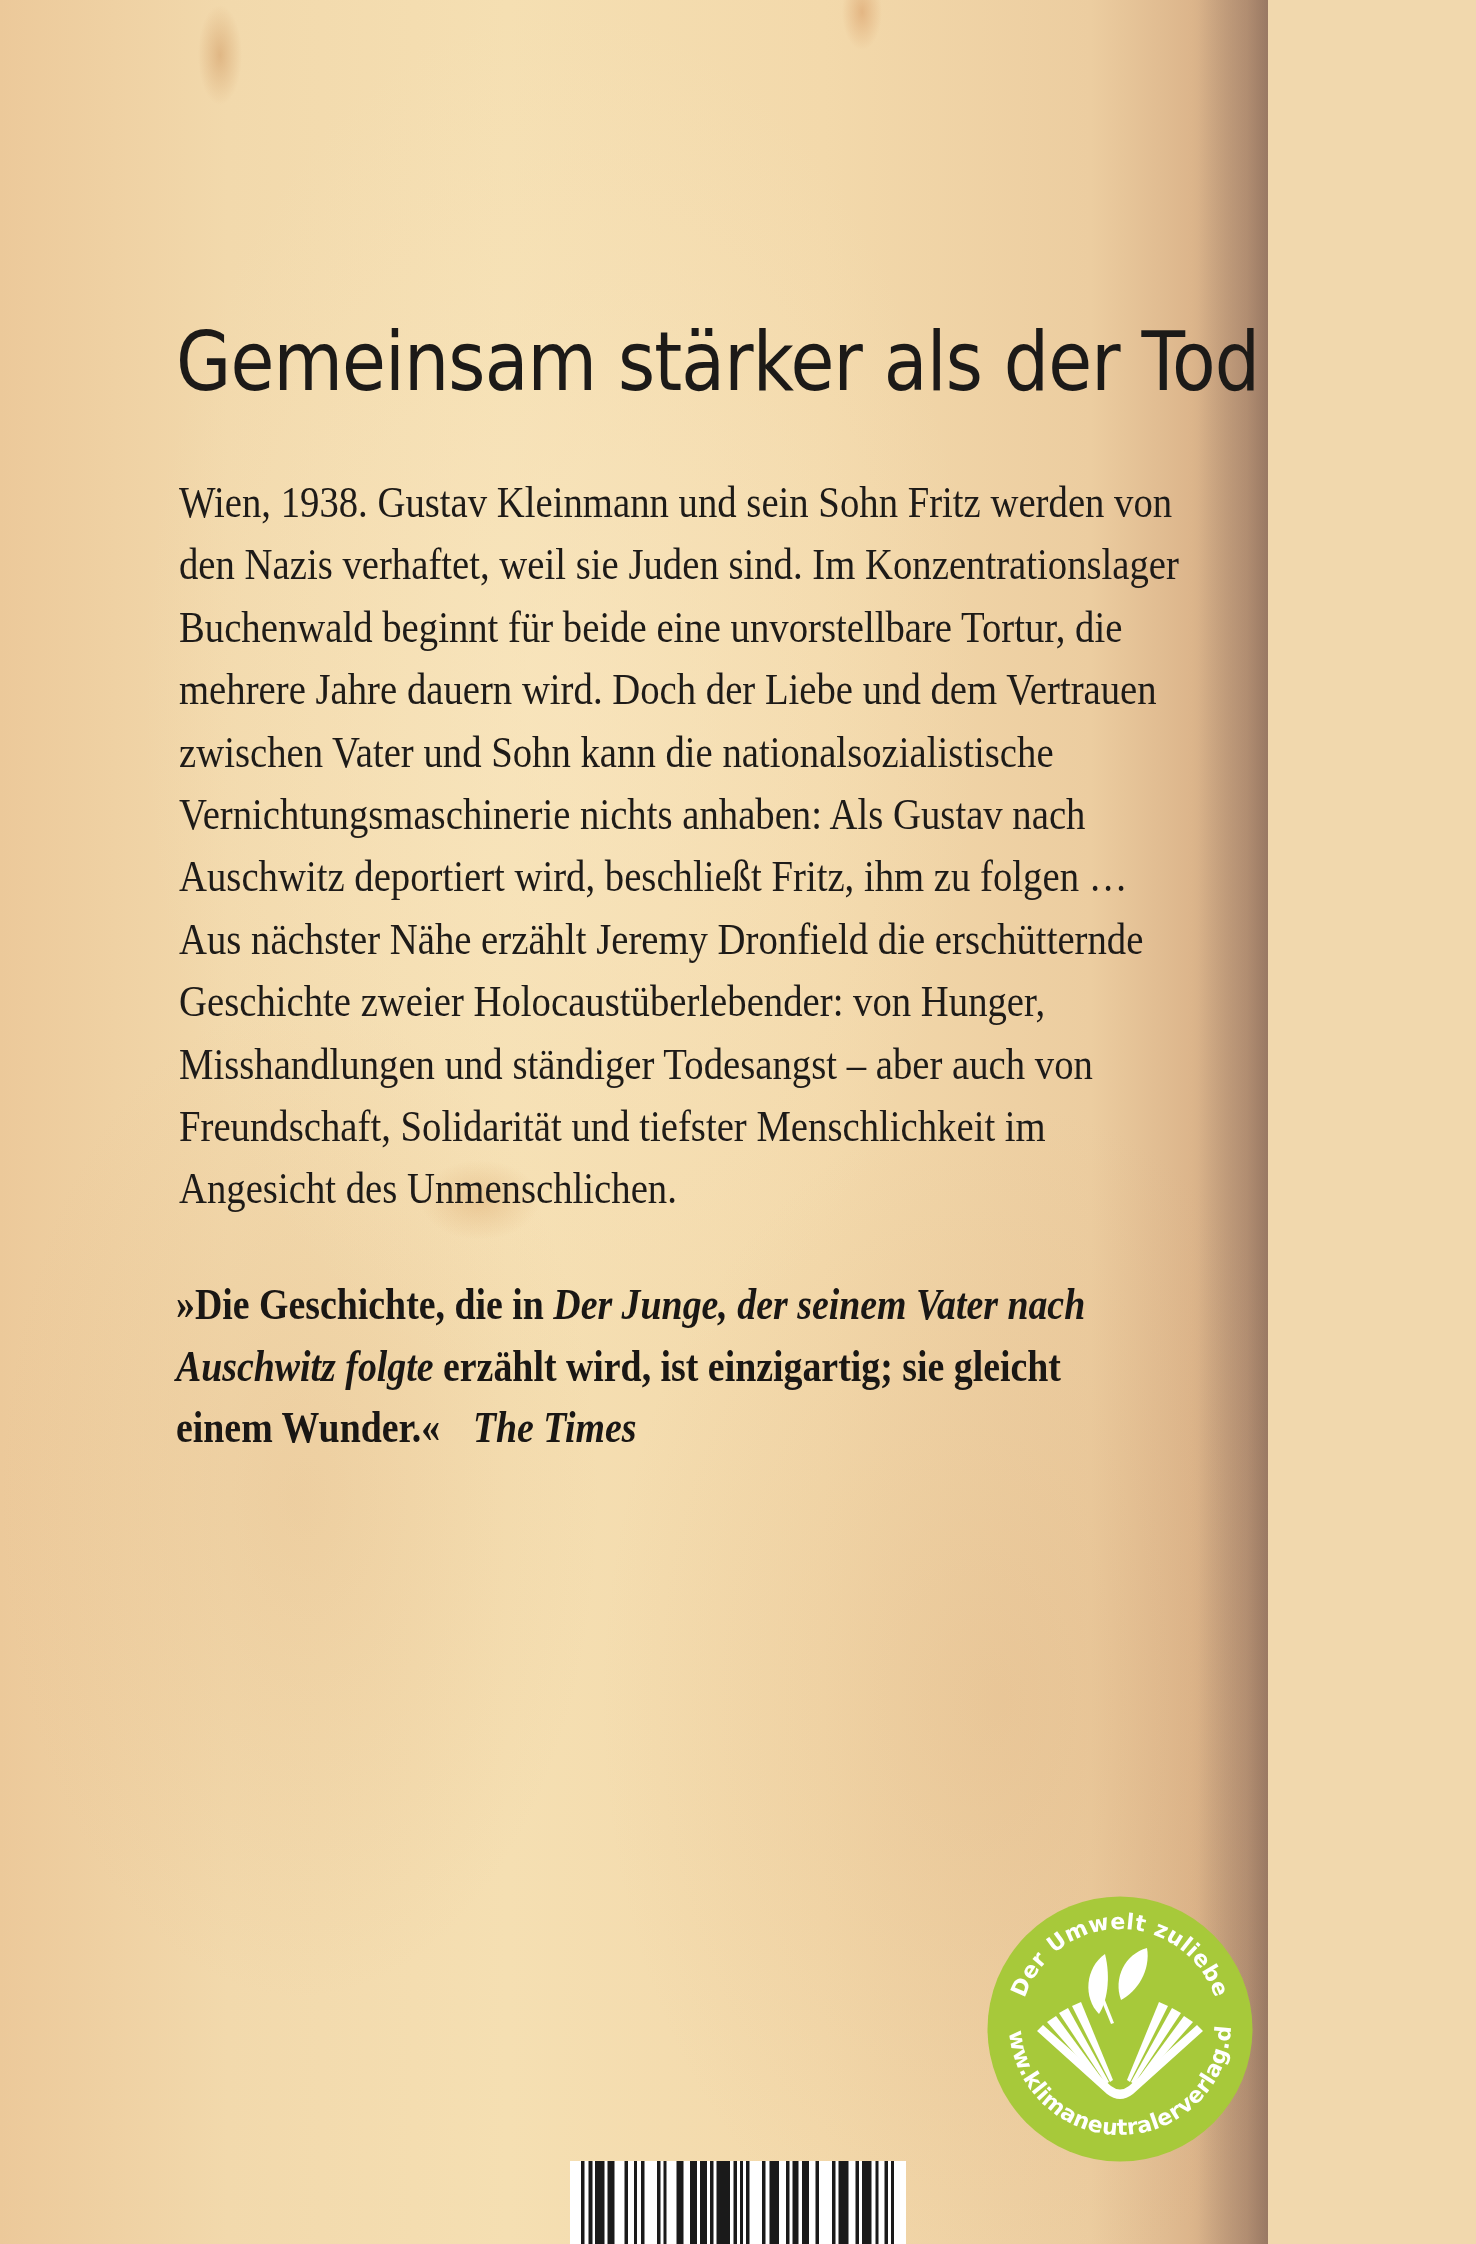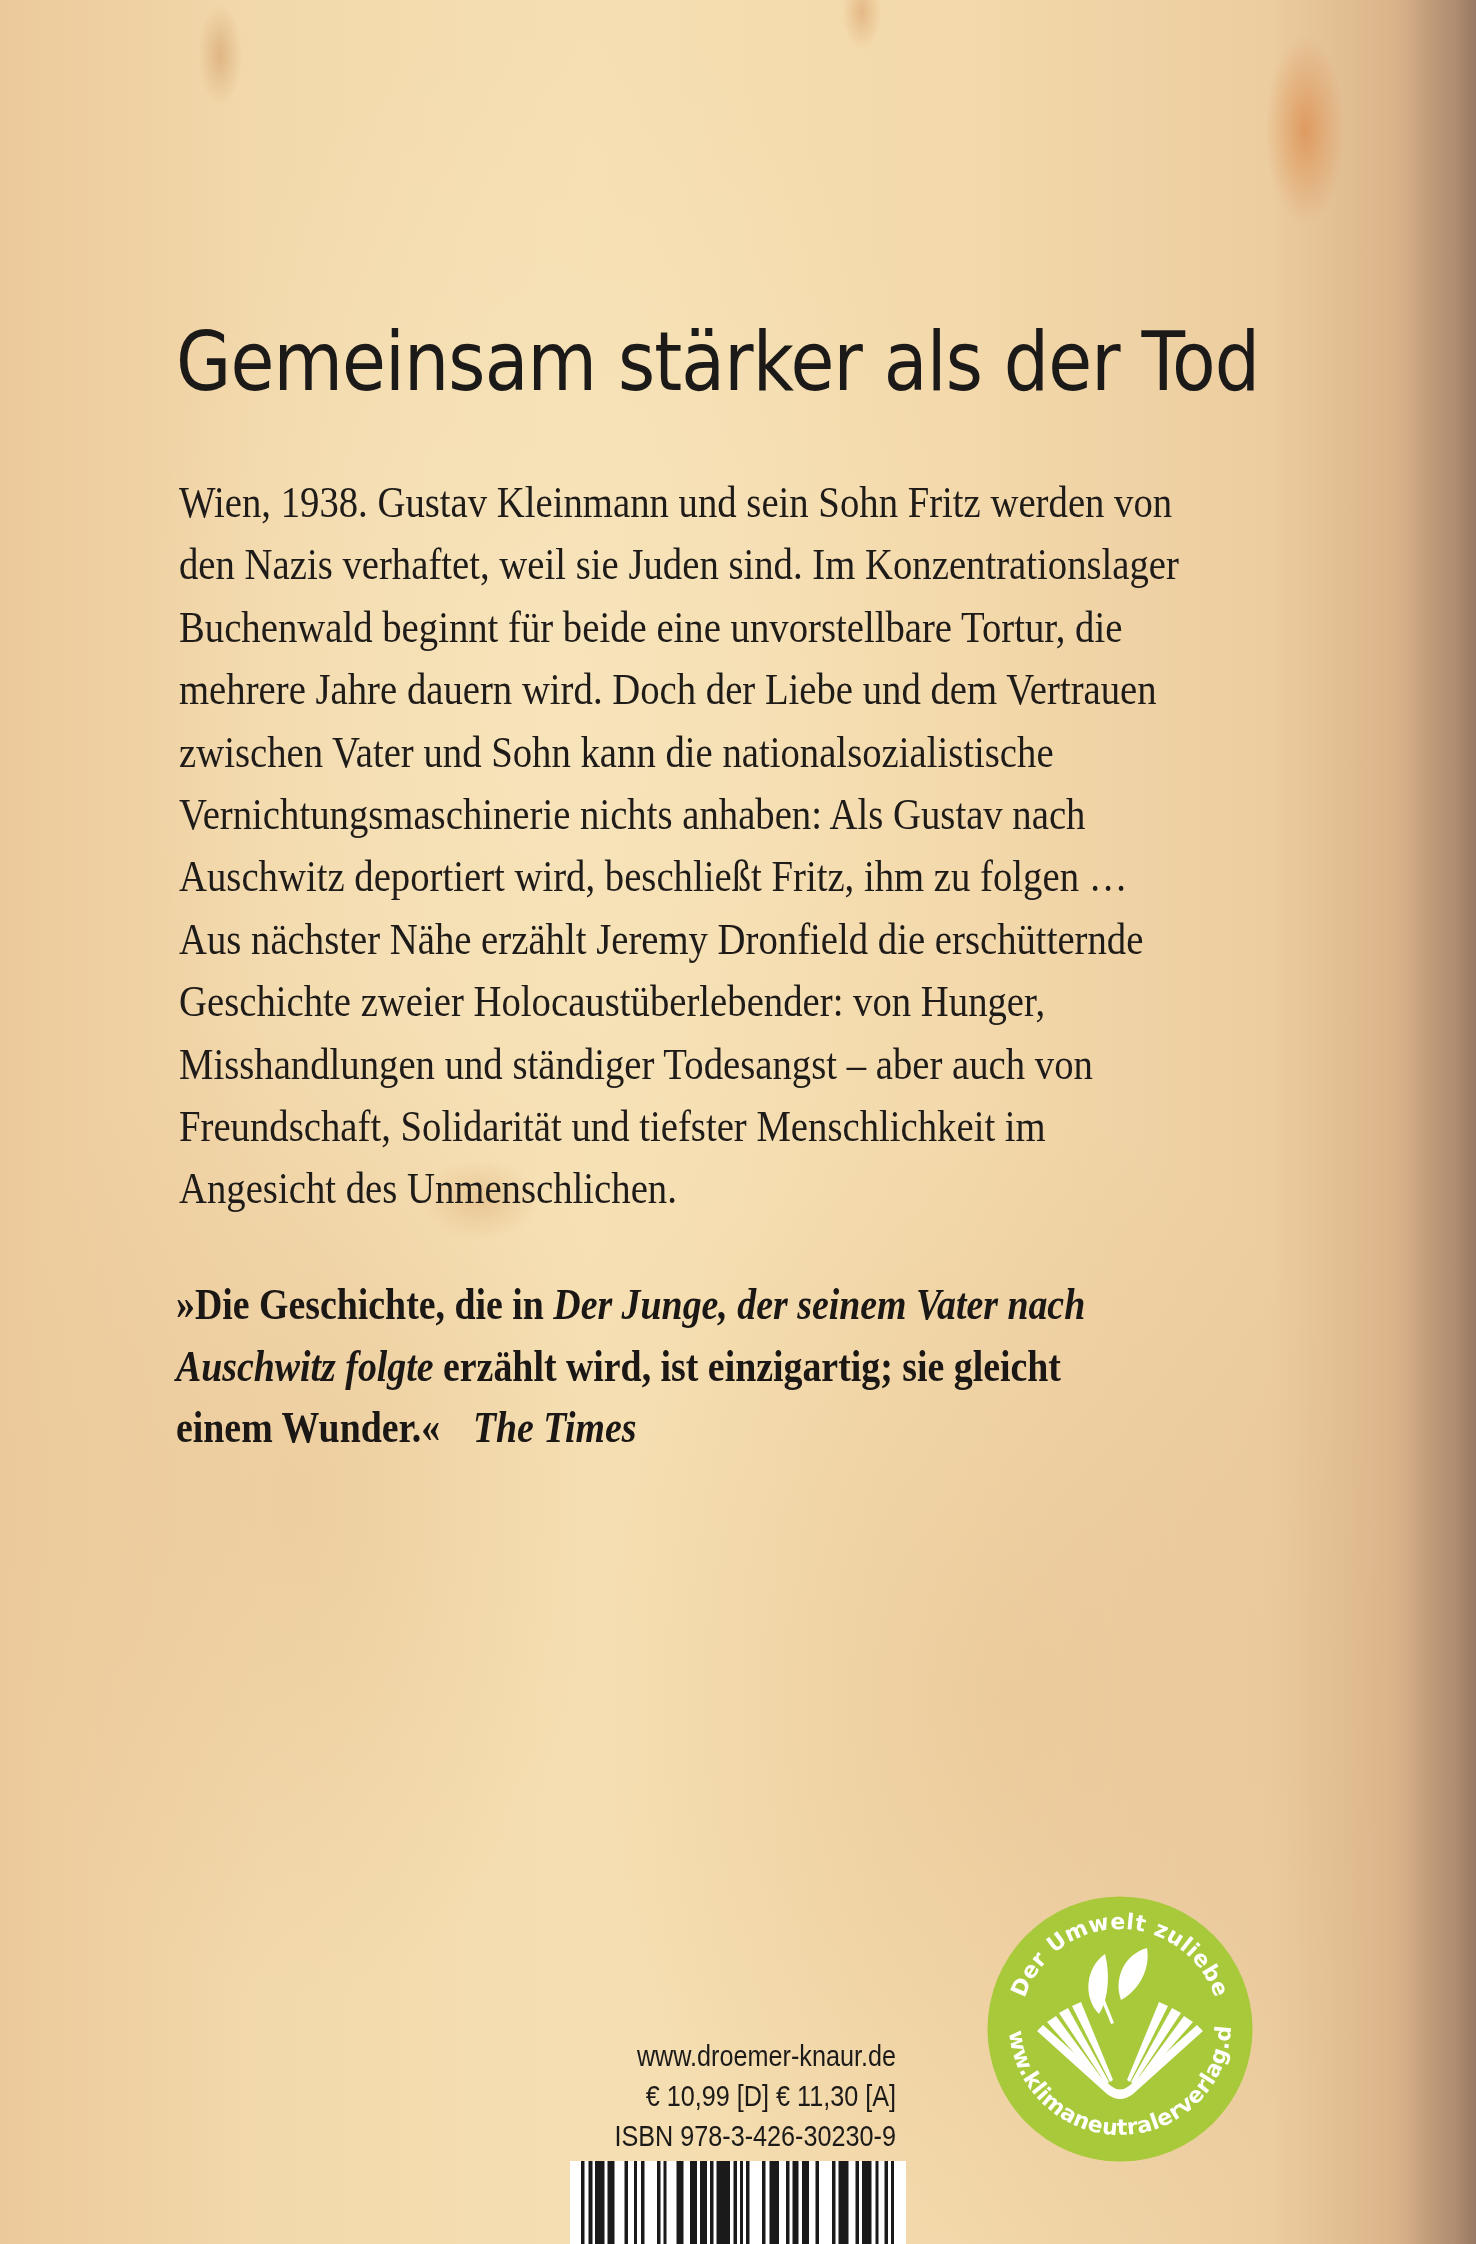--- a/index.html
+++ b/index.html
@@ -1,21 +1,21 @@
 <!DOCTYPE html>
 <html><head>
   <meta charset="utf-8">
   <style>
     html, body { margin: 0; padding: 0; }
     body {
       width: 1476px; height: 2244px; overflow: hidden; position: relative;
       background: #f1d8ad;
     }
     .cover {
-      position: absolute; left: 0; top: 0; width: 1476px; height: 2244px; overflow: hidden;
+      position: absolute; left: 0; top: 0; width: 1268px; height: 2244px; overflow: hidden;
       background:
         radial-gradient(ellipse 22px 50px at 220px 55px, rgba(190,120,60,0.35), rgba(190,120,60,0) 100%),
         radial-gradient(ellipse 20px 38px at 862px 12px, rgba(200,120,60,0.35), rgba(200,120,60,0) 100%),
         radial-gradient(ellipse 40px 95px at 1305px 130px, rgba(215,120,50,0.55), rgba(215,120,50,0) 100%),
         radial-gradient(ellipse 60px 40px at 480px 1200px, rgba(200,130,60,0.25), rgba(200,130,60,0) 100%),
         radial-gradient(ellipse 420px 700px at 560px 700px, rgba(250,232,195,0.55), rgba(250,232,195,0) 100%),
         radial-gradient(ellipse 300px 500px at 300px 1500px, rgba(220,170,120,0.25), rgba(220,170,120,0) 100%),
         radial-gradient(ellipse 400px 600px at 1000px 1700px, rgba(215,165,115,0.25), rgba(215,165,115,0) 100%),
         linear-gradient(90deg, #ecc99a 0%, #f2d9ac 18%, #f5dfb2 40%, #f3d9ab 65%, #eccda0 86%, #dcb58b 94%, #b59275 100%),
         #f1d8ad;
@@ -92,25 +92,20 @@
     <span class="line">Freundschaft, Solidarität und tiefster Menschlichkeit im</span>
     <span class="line">Angesicht des Unmenschlichen.</span>
   </div>
 
   <div class="quote">
     <span class="line"><span>»Die Geschichte, die in </span><em>Der Junge, der seinem Vater nach</em></span>
     <span class="line"><em>Auschwitz folgte</em><span> erzählt wird, ist einzigartig; sie gleicht</span></span>
     <span class="line"><span>einem Wunder.«</span><span class="source">The Times</span></span>
   </div>
 
-  <div class="pubinfo">
-    <span class="pline">www.droemer-knaur.de</span>
-    <span class="pline">€ 10,99 [D]  € 11,30 [A]</span>
-    <span class="pline">ISBN 978-3-426-30230-9</span>
-  </div>
 
   <div class="barcode">
     <svg width="336" height="83" viewBox="0 0 336 83" xmlns="http://www.w3.org/2000/svg">
       <g fill="#1a1a1a">
         <rect x="11" y="0" width="3.5" height="83"></rect>
         <rect x="18.5" y="0" width="4" height="83"></rect>
         <rect x="25" y="0" width="9.5" height="83"></rect>
         <rect x="37.5" y="0" width="7" height="83"></rect>
         <rect x="54.5" y="0" width="3.5" height="83"></rect>
         <rect x="64" y="0" width="3" height="83"></rect>

